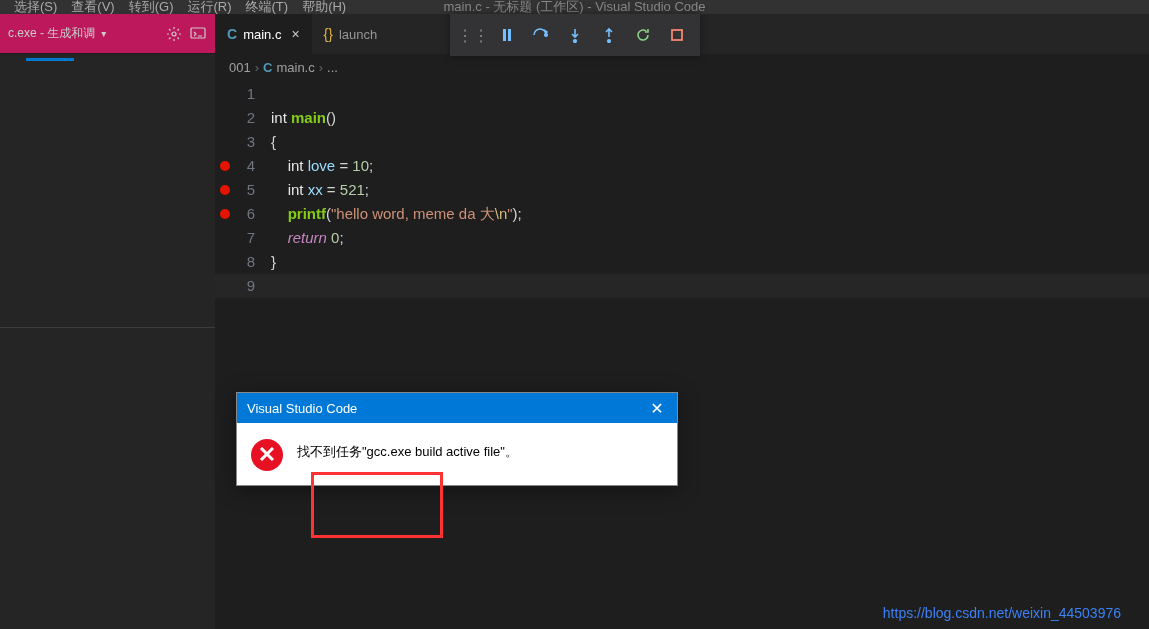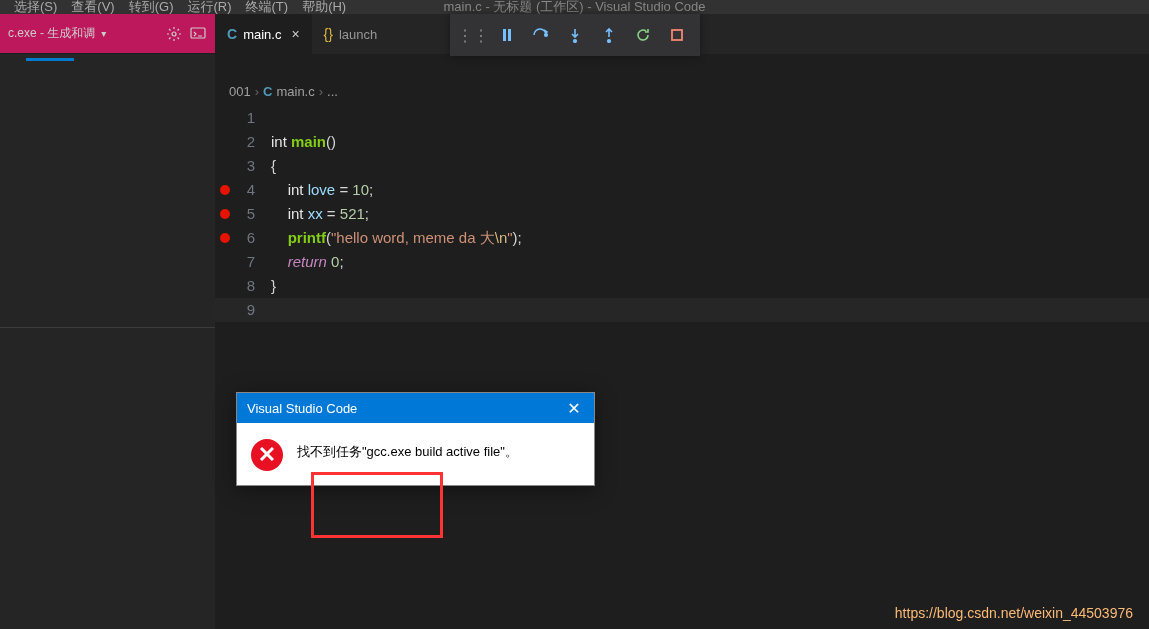--- a/index.html
+++ b/index.html
@@ -28,21 +28,21 @@
 .db-pause { color: #75beff; }
 .db-step { color: #75beff; }
 .db-restart { color: #89d185; }
 .db-stop { color: #f48771; }
 
 .main-row { display: flex; height: calc(100% - 54px); }
 .sidebar { width: 215px; background: #252526; }
 .activity-indicator { width: 48px; height: 3px; background: #007acc; margin-left: 26px; margin-top: 4px; }
 .sidebar-divider { border-top: 1px solid #3c3c3c; margin-top: 266px; }
 
-.editor { flex: 1; background: #1e1e1e; display: flex; flex-direction: column; margin-top: 24px; }
+.editor { flex: 1; background: #1e1e1e; display: flex; flex-direction: column; }
 .breadcrumb { height: 26px; display: flex; align-items: center; padding: 0 14px; font-size: 13px; color: #a0a0a0; gap: 4px; }
 .breadcrumb .sep { color: #666; }
 .breadcrumb .c-ic2 { color: #519aba; font-weight: bold; }
 
 .code { font-family: Consolas, "Courier New", monospace; font-size: 15px; line-height: 24px; padding-top: 2px; }
 .code-line { display: flex; align-items: center; }
 .gutter-bp { width: 20px; display: flex; justify-content: center; }
 .bp-dot { width: 10px; height: 10px; border-radius: 50%; background: #e51400; }
 .line-no { width: 36px; text-align: right; color: #6e7681; padding-right: 16px; user-select: none; }
 .code-content { white-space: pre; }
@@ -50,34 +50,34 @@
 .tok-key { color: #c586c0; font-style: italic; }
 .tok-type { color: #e5e5e5; }
 .tok-inc { color: #569cd6; }
 .tok-str { color: #ce9178; }
 .tok-func { color: #84cc16; font-weight: bold; }
 .tok-var { color: #9cdcfe; }
 .tok-num { color: #b5cea8; }
 .tok-pun { color: #d4d4d4; }
 .tok-esc { color: #d7ba7d; }
 
-.dialog { position: absolute; left: 236px; top: 392px; width: 359px; background: #fff; box-shadow: 0 4px 20px rgba(0,0,0,0.4); border: 1px solid #888; font-size: 13px; }
+.dialog { position: absolute; left: 236px; top: 392px; width: 442px; background: #fff; box-shadow: 0 4px 20px rgba(0,0,0,0.4); border: 1px solid #888; font-size: 13px; }
 .dialog-title { height: 30px; background: #0078d7; color: #fff; display: flex; align-items: center; padding: 0 10px; font-size: 13px; }
 .dialog-title .sp { flex: 1; }
 .dialog-close { width: 40px; height: 30px; display: flex; align-items: center; justify-content: center; font-size: 16px; cursor: pointer; margin-right: -10px; }
 .dialog-body { padding: 20px 14px 14px; display: flex; align-items: flex-start; gap: 14px; color: #000; }
 .err-icon { width: 32px; height: 32px; border-radius: 50%; background: #e81123; color: #fff; display: flex; align-items: center; justify-content: center; font-size: 22px; font-weight: bold; flex-shrink: 0; margin-top: -4px; }
 .dialog-msg { flex: 1; font-size: 13px; line-height: 1.4; }
 .dialog-btns { padding: 4px 14px 14px; display: flex; gap: 10px; justify-content: flex-start; padding-left: 72px; }
 .dlg-btn { padding: 5px 18px; background: #e1e1e1; border: 1px solid #adadad; font-size: 13px; cursor: pointer; font-family: inherit; }
 .dlg-btn.primary { border: 2px solid #0078d7; padding: 4px 17px; }
 .highlight-box { position: absolute; border: 3px solid #ff3333; pointer-events: none; }
 .hb1 { left: 311px; top: 472px; width: 132px; height: 66px; }
 
-.watermark { position: absolute; right: 16px; bottom: 8px; color: #fdba74; font-size: 14px; }
+.watermark { position: absolute; right: 28px; bottom: 8px; color: #3b82f6; font-size: 14px; }
 .cursor-line { background: rgba(255,255,255,0.04); }
 </style>
 </head>
 <body>
 
 <div class="menubar">
   <span class="menu-item">选择(S)</span>
   <span class="menu-item">查看(V)</span>
   <span class="menu-item">转到(G)</span>
   <span class="menu-item">运行(R)</span>

